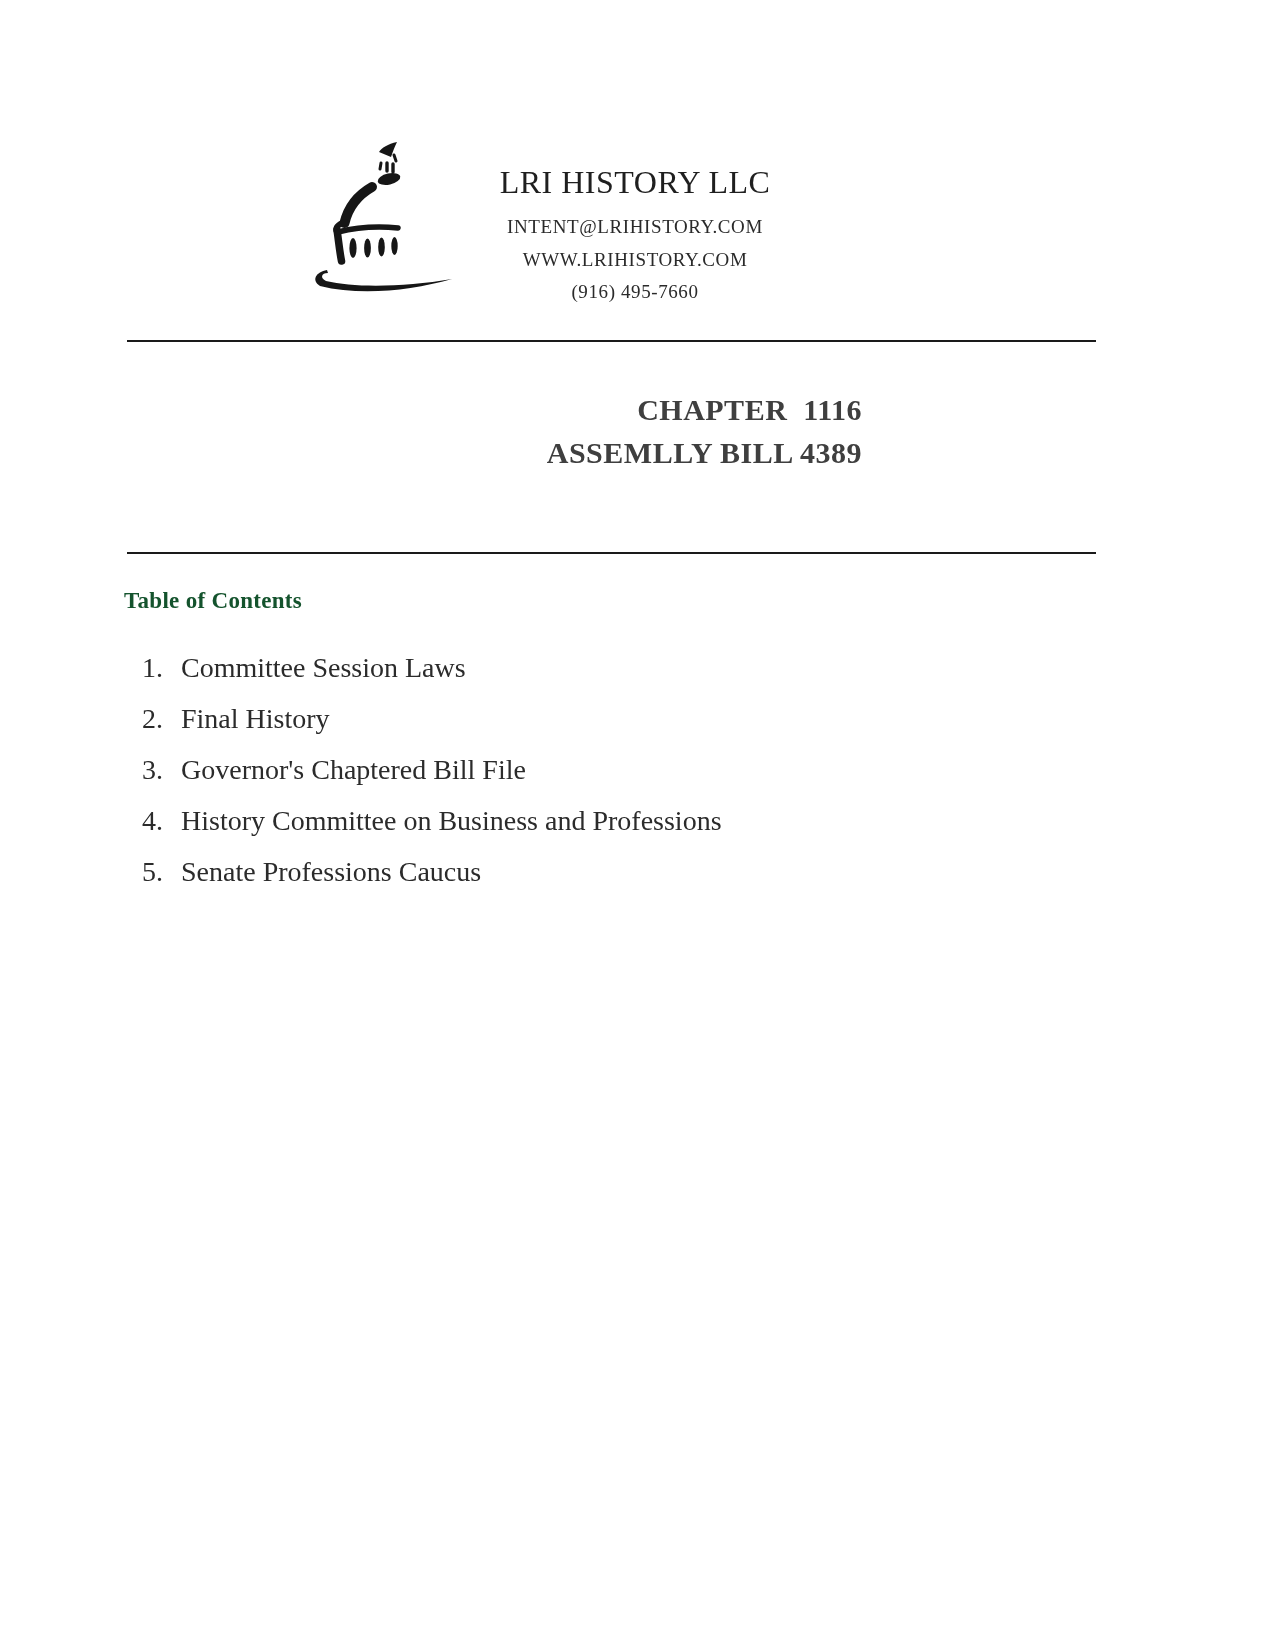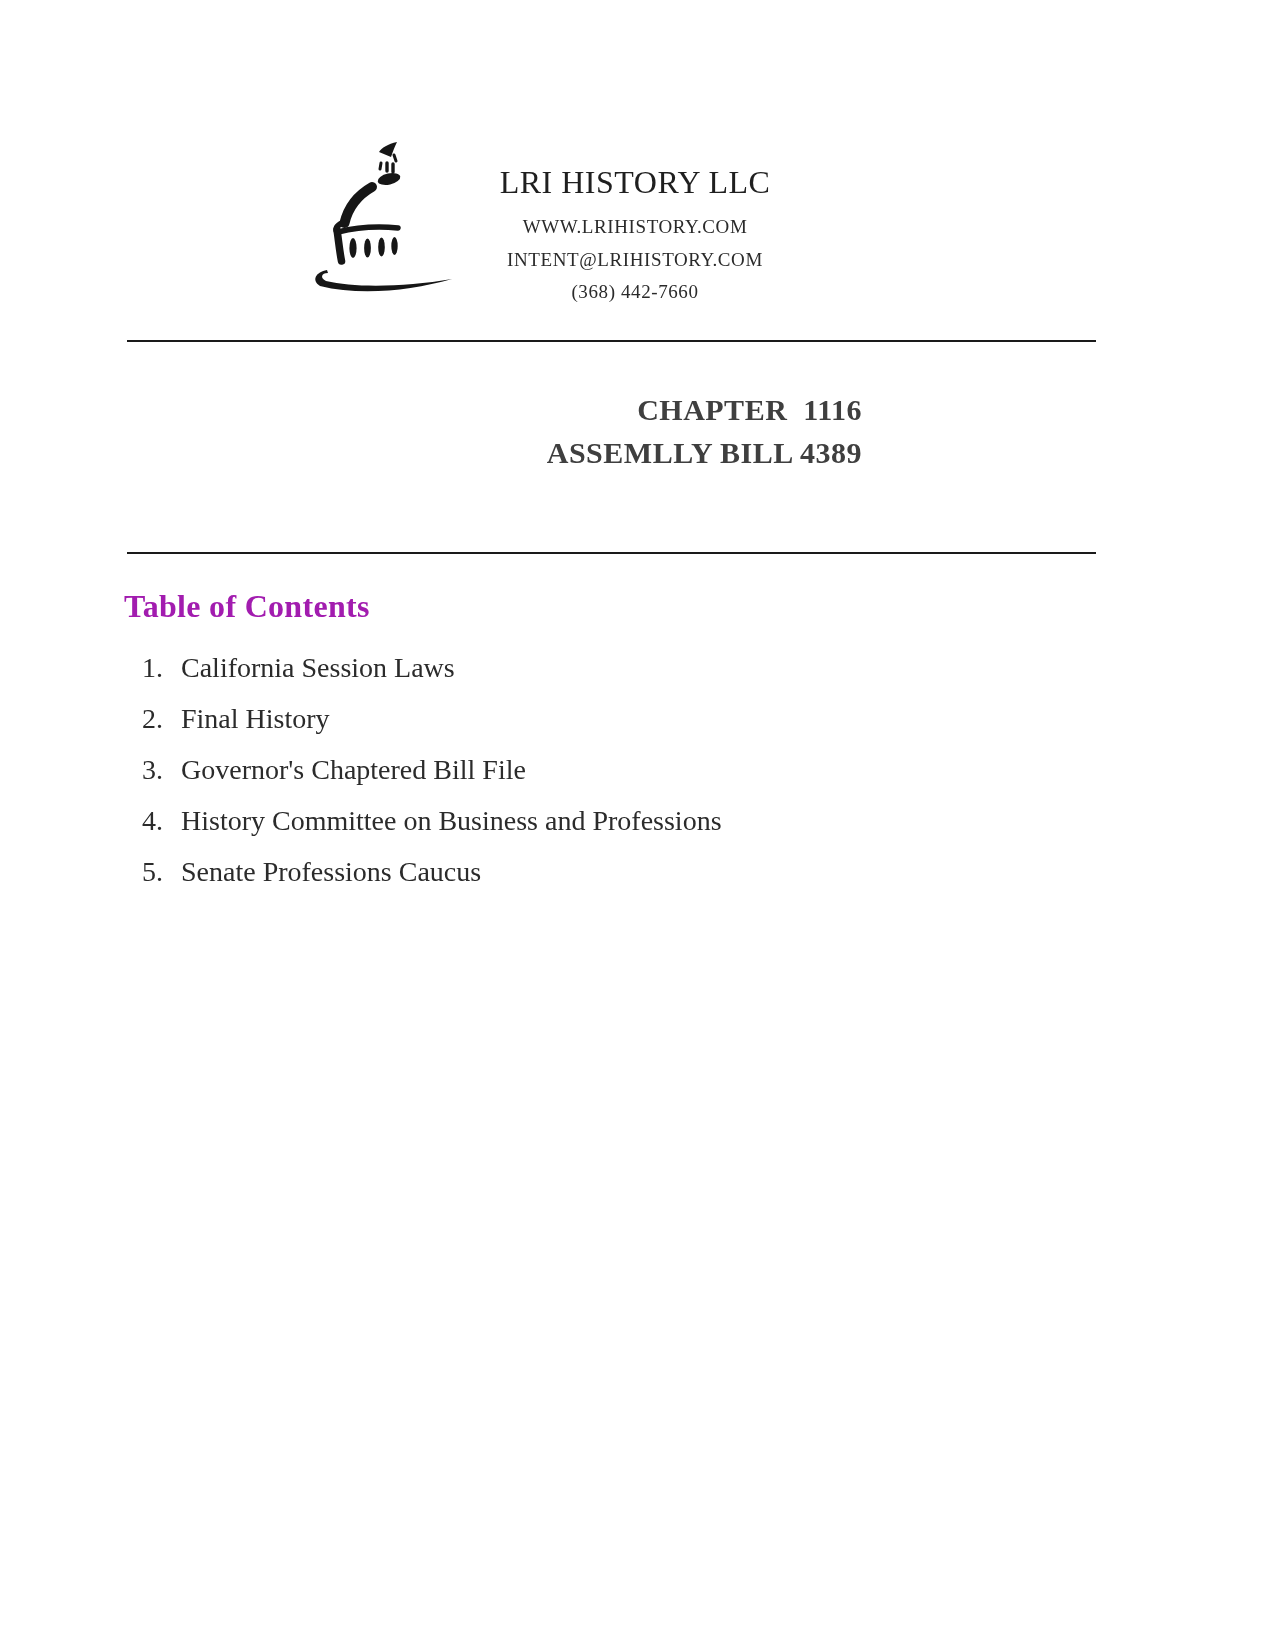--- a/index.html
+++ b/index.html
@@ -70,24 +70,24 @@
     letter-spacing: 0.5px;
     color: #3f3f3f;
   }
   .title-block .tline { white-space: pre; }
 
   
   .toc-heading {
     position: absolute;
     left: 124px;
     top: 588px;
-    font-size: 32px;
+    font-size: 23px;
     font-weight: bold;
     letter-spacing: 0.3px;
-    color: #a21caf;
+    color: #14532d;
     white-space: nowrap;
   }
   .toc-list {
     position: absolute;
     left: 142px;
     top: 654px;
     width: 950px;
     list-style: none;
   }
   .toc-item {
@@ -132,40 +132,40 @@
       <ellipse cx="81.5" cy="122" rx="3.3" ry="9.5" stroke="none"></ellipse>
       <ellipse cx="94.5" cy="121" rx="3.2" ry="9" stroke="none"></ellipse>
 
       <path d="M27 145 C16 147 11 155 20 161 C60 171 110 166 152 154 C105 162 55 163 26 156 C20 153 21 148 28 148 Z" stroke="none"></path>
     </g>
   </svg>
 
   <div class="letterhead-text">
     <div class="company-name">LRI HISTORY LLC</div>
     <div class="contact-block">
+      <div class="contact-line">INTENT@LRIHISTORY.COM</div>
       <div class="contact-line">WWW.LRIHISTORY.COM</div>
-      <div class="contact-line">INTENT@LRIHISTORY.COM</div>
-      <div class="contact-line">(368) 442-7660</div>
+      <div class="contact-line">(916) 495-7660</div>
     </div>
   </div>
 
   <div class="rule rule-top"></div>
 
   <div class="title-block">
     <div class="tline">CHAPTER  1116</div>
     <div class="tline">ASSEMLLY BILL 4389</div>
   </div>
 
   <div class="rule rule-bottom"></div>
 
   <div class="toc-heading">Table of Contents</div>
 
   <ol class="toc-list">
     <li class="toc-item">
-      <span class="toc-num">1.</span><span>California Session Laws</span>
+      <span class="toc-num">1.</span><span>Committee Session Laws</span>
     </li>
     <li class="toc-item">
       <span class="toc-num">2.</span><span>Final History</span>
     </li>
     <li class="toc-item">
       <span class="toc-num">3.</span><span>Governor's Chaptered Bill File</span>
     </li>
     <li class="toc-item">
       <span class="toc-num">4.</span><span>History Committee on Business and Professions</span>
     </li>

